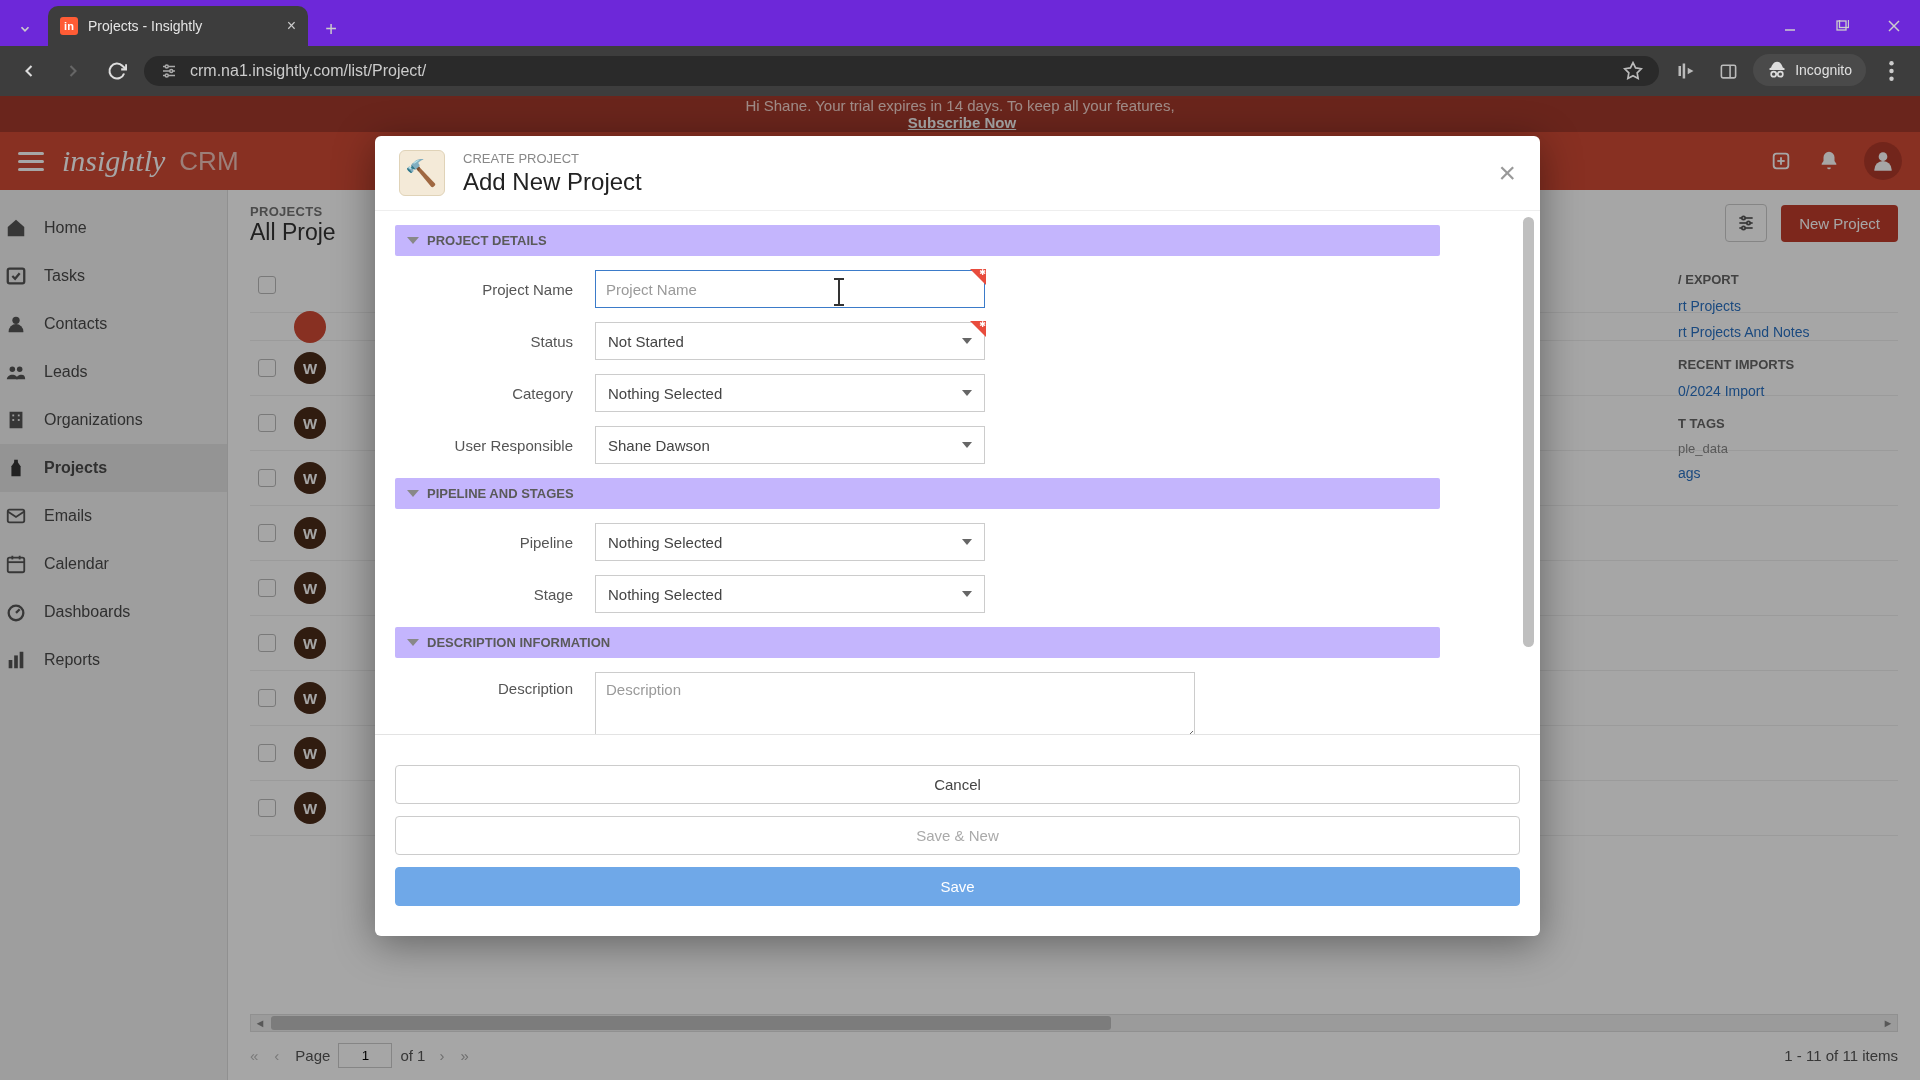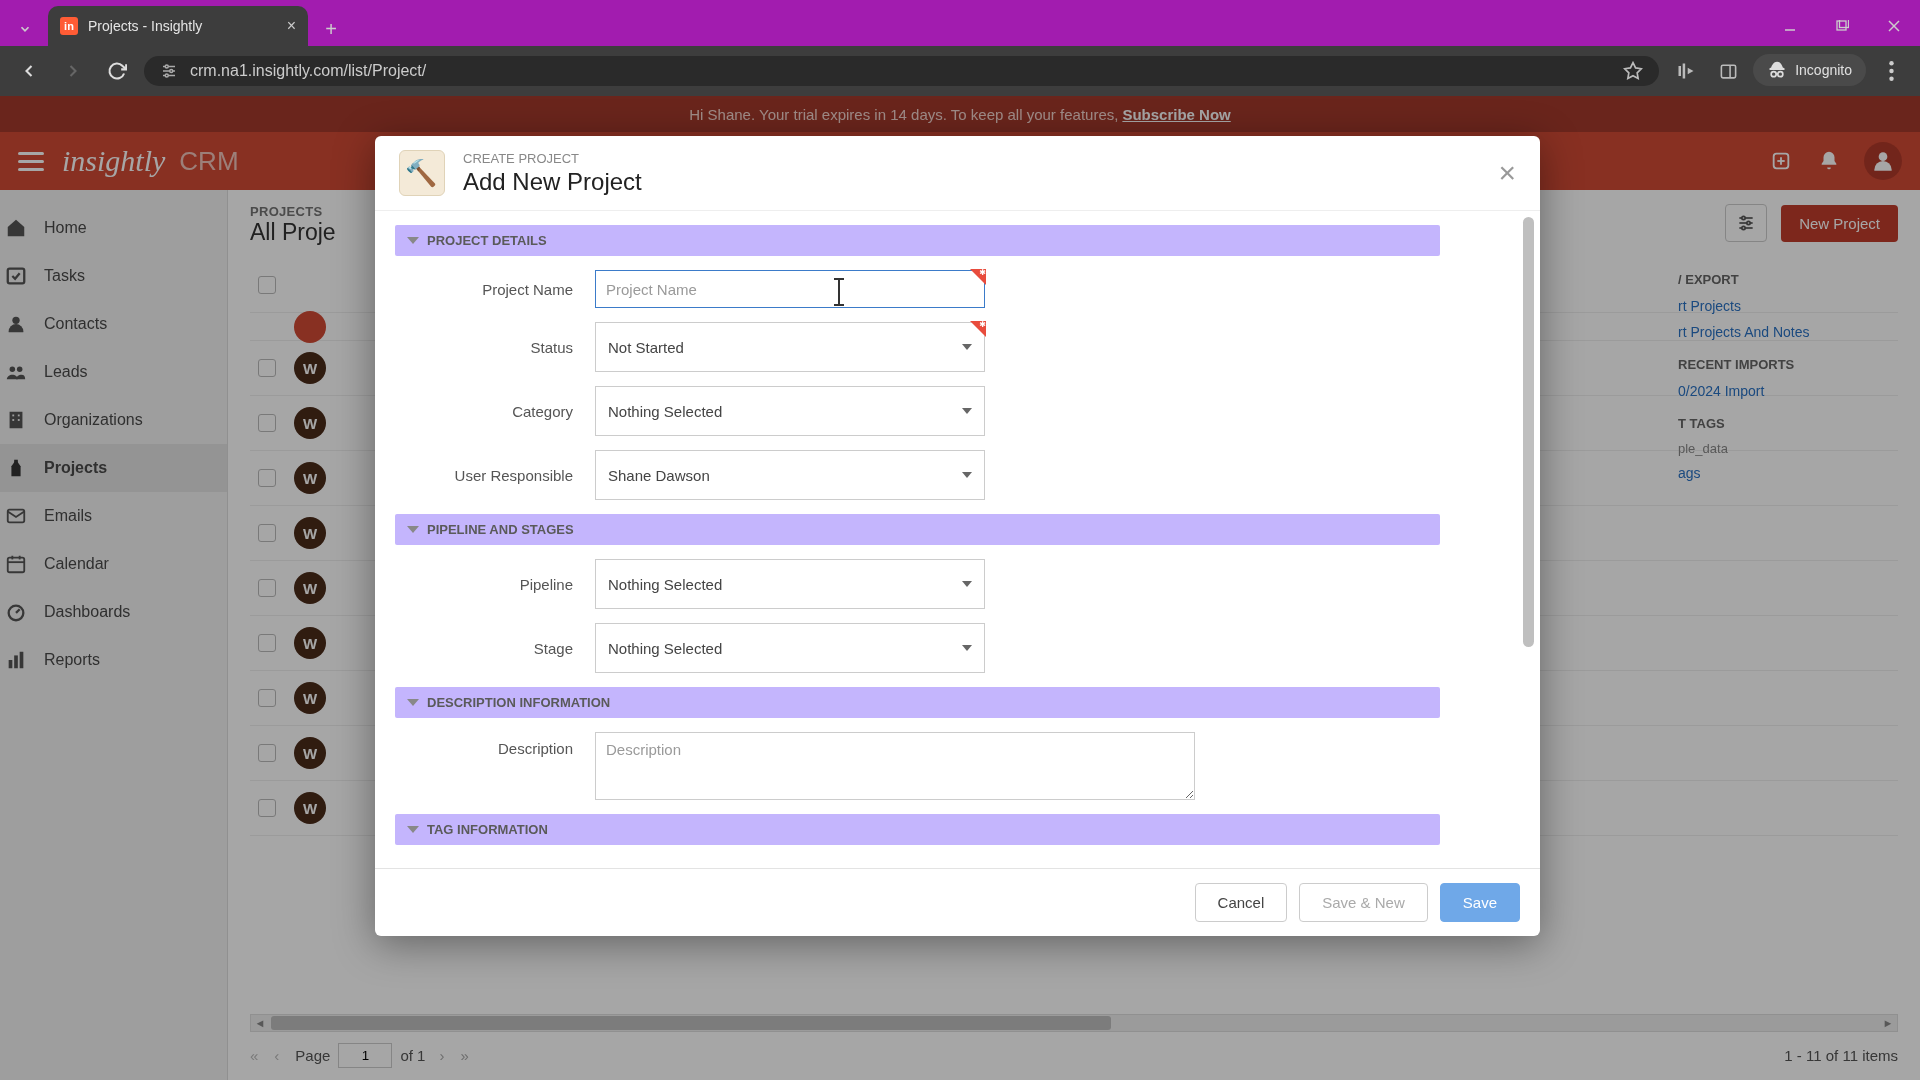--- a/index.html
+++ b/index.html
@@ -1,19 +1,19 @@
 <!DOCTYPE html>
 <html><head>
 <meta charset="utf-8">
 <style>
   * { box-sizing: border-box; margin: 0; padding: 0; font-family: -apple-system, BlinkMacSystemFont, "Segoe UI", Arial, sans-serif; }
   body { width: 1920px; height: 1080px; background: #2a2a2a; overflow: hidden; }
 
   
-  .browser-chrome { background: #a21caf; }
+  .browser-chrome { background: #6d28d9; }
   .tab-bar { display: flex; align-items: flex-end; height: 46px; padding-left: 8px; }
   .tab-search { width: 34px; height: 34px; display: flex; align-items: center; justify-content: center; color: #ccc; margin-right: 6px; }
   .tab { display: flex; align-items: center; height: 40px; background: #3d3d3d; border-radius: 10px 10px 0 0; padding: 0 12px; width: 260px; color: #e4e4e4; font-size: 14px; gap: 10px; }
   .tab-favicon { width: 18px; height: 18px; background: #ff5c35; border-radius: 3px; display:flex; align-items:center; justify-content:center; color:#fff; font-size:11px; font-weight:bold;}
   .tab-close { margin-left: auto; color: #ccc; cursor: pointer; font-size: 16px; }
   .new-tab { width: 34px; height: 34px; display:flex; align-items:center; justify-content:center; color:#ccc; font-size:20px; margin-left:6px; cursor:pointer;}
   .win-ctrls { margin-left:auto; display:flex; }
   .win-ctrl { width:52px; height:40px; display:flex; align-items:center; justify-content:center; color:#ccc; cursor:pointer; font-size:14px;}
 
   .addr-bar { display:flex; align-items:center; height:50px; background:#3d3d3d; padding:0 12px; gap:10px; }
@@ -22,21 +22,21 @@
   .url-container { flex:1; display:flex; align-items:center; background:#2a2a2a; border-radius:20px; height:30px; padding:0 16px; gap:12px; color:#ccc; font-size:16px;}
   .url-icon { color:#aaa; font-size:15px;}
   .addr-right { display:flex; gap:8px; align-items:flex-start;}
   .incognito-pill { display:flex; align-items:center; gap:8px; background:#4a4a4a; padding:6px 14px; border-radius:20px; color:#e0e0e0; font-size:14px;}
 
   
   .app-area { position:relative; height:984px; background:#fff; }
   .dim-overlay { position:absolute; inset:0; background:rgba(0,0,0,0.35); z-index:5;}
   .app-bg { position:absolute; inset:0; filter: none; }
 
-  .trial-banner { height:36px; background:#a43a2c; color:#f5d6d0; display:flex; align-items:center; justify-content:center; font-size:15px;}
+  .trial-banner { height:36px; background:#a43a2c; color:#f5d6d0; display:flex; align-items:center; justify-content:center; font-size:15px;flex-direction:column;}
   .trial-banner a { color:#fff; text-decoration:underline; font-weight:600; margin-left:4px;}
 
   .app-header { height:58px; background:#d24a35; display:flex; align-items:center; padding:0 18px; gap:18px; color:#fff;}
   .burger { width:26px; cursor:pointer;}
   .burger div { height:3px; background:#fff; margin:5px 0; border-radius:2px;}
   .logo { font-family: 'Brush Script MT', cursive; font-size:30px; color:#fff; font-style:italic;}
   .crm-label { font-size:26px; color:#f0c4bb; font-weight:400; margin-left:-4px;}
   .header-right { margin-left:auto; display:flex; gap:22px; align-items:center;}
   .hdr-icon { width:26px; height:26px; display:flex; align-items:center; justify-content:center; cursor:pointer;}
   .avatar { width:38px; height:38px; border-radius:50%; background:#b03a2a; display:flex; align-items:center; justify-content:center;}
@@ -87,32 +87,32 @@
 
   .section-head { background:#c4b5fd; padding:8px 12px; font-size:13px; font-weight:700; color:#5a5a5a; display:flex; align-items:center; gap:8px; margin-bottom:14px; border-radius:2px;}
   .section-head .caret { width:0; height:0; border-left:6px solid transparent; border-right:6px solid transparent; border-top:7px solid #888;}
 
   .form-row { display:flex; align-items:center; margin-bottom:14px;}
   .form-row.tall { align-items:flex-start;}
   .form-label { width:200px; text-align:right; padding-right:22px; font-size:15px; color:#555;}
   .form-control { width:390px; position:relative;}
   .text-input { width:100%; height:38px; border:1px solid #3b7bc9; padding:0 10px; font-size:15px; color:#333; outline:none;}
   .text-input::placeholder { color:#9a9a9a;}
-  .select { width:100%; height:50px; border:1px solid #ccc; background:#fff; display:flex; align-items:center; padding:0 12px; font-size:15px; color:#444; cursor:pointer; position:relative;}
+  .select { width:100%; height:38px; border:1px solid #ccc; background:#fff; display:flex; align-items:center; padding:0 12px; font-size:15px; color:#444; cursor:pointer; position:relative;}
   .select .caret { margin-left:auto; width:0; height:0; border-left:5px solid transparent; border-right:5px solid transparent; border-top:6px solid #666;}
   .req-corner { position:absolute; right:-1px; top:-1px; width:0; height:0; border-top:16px solid #e84c3d; border-left:16px solid transparent;}
   .req-corner::after { content:"✱"; position:absolute; top:-17px; right:0; font-size:8px; color:#fff;}
   .textarea { width:600px; height:68px; border:1px solid #ccc; padding:8px 10px; font-size:15px; color:#333; resize:both;}
   .textarea::placeholder { color:#9a9a9a;}
 
   .cursor-caret { position:absolute; left:243px; top:10px; width:2px; height:24px; background:#333;}
   .cursor-caret::before, .cursor-caret::after { content:""; position:absolute; left:-4px; width:10px; height:2px; background:#333;}
   .cursor-caret::before { top:-2px;} .cursor-caret::after { bottom:-2px;}
 
-  .modal-footer { border-top:1px solid #e3e3e3; padding:14px 20px; display:flex; justify-content:flex-end; gap:12px;}
+  .modal-footer { border-top:1px solid #e3e3e3; padding:30px 20px; display:flex; justify-content:flex-end; gap:12px;flex-direction:column;}
   .btn { padding:10px 22px; font-size:15px; border-radius:4px; cursor:pointer; border:1px solid #ccc; background:#fff; color:#444;}
   .btn.disabled { color:#aaa; }
   .btn.primary { background:#6fa8e8; border-color:#6fa8e8; color:#fff;}
 
   svg { display:block; }
 </style>
 </head>
 <body>
 
 <div class="browser-chrome">

